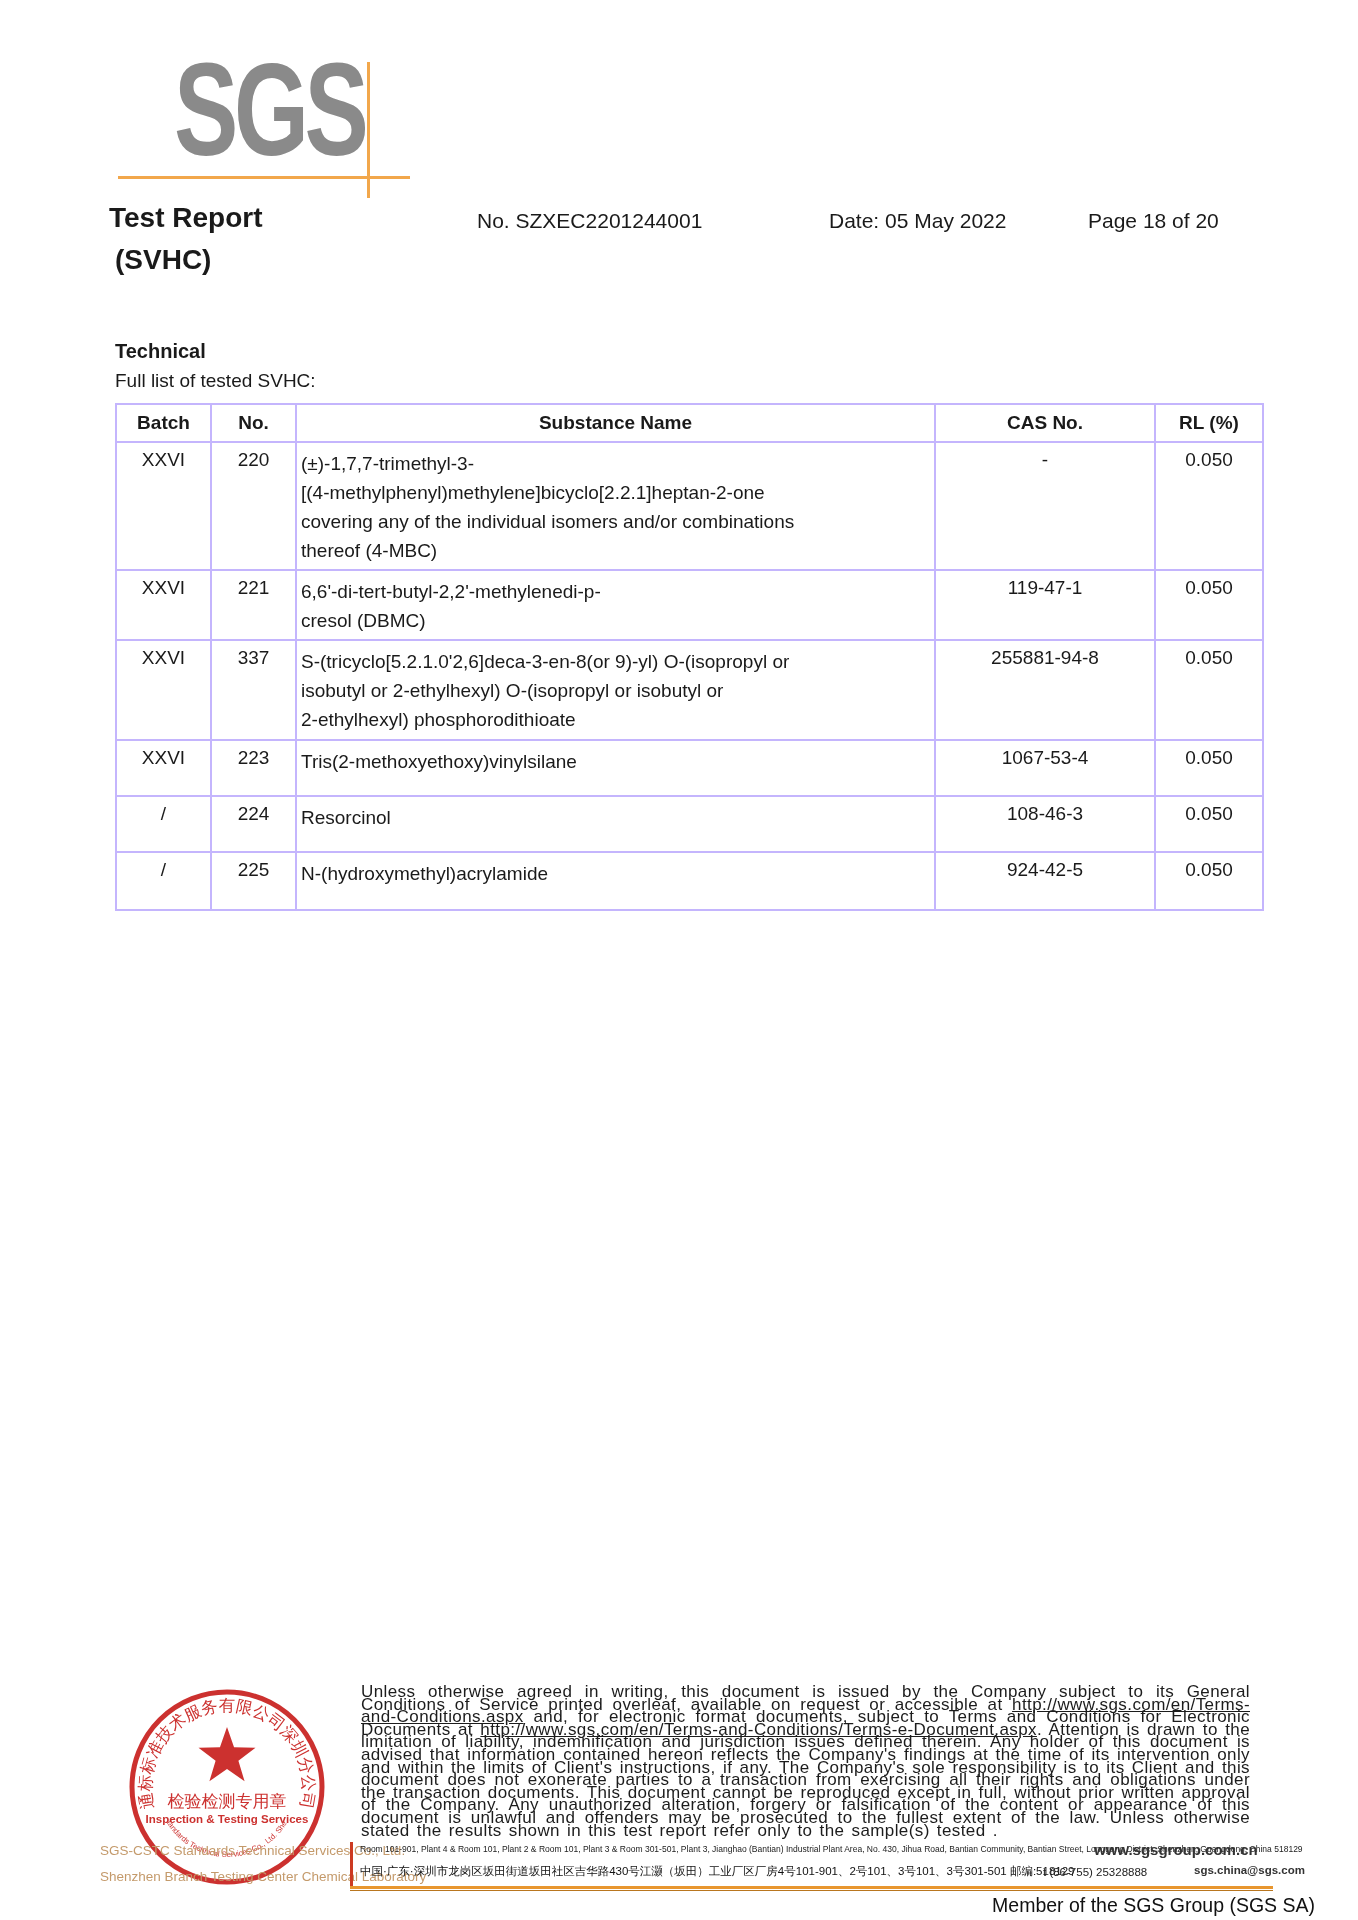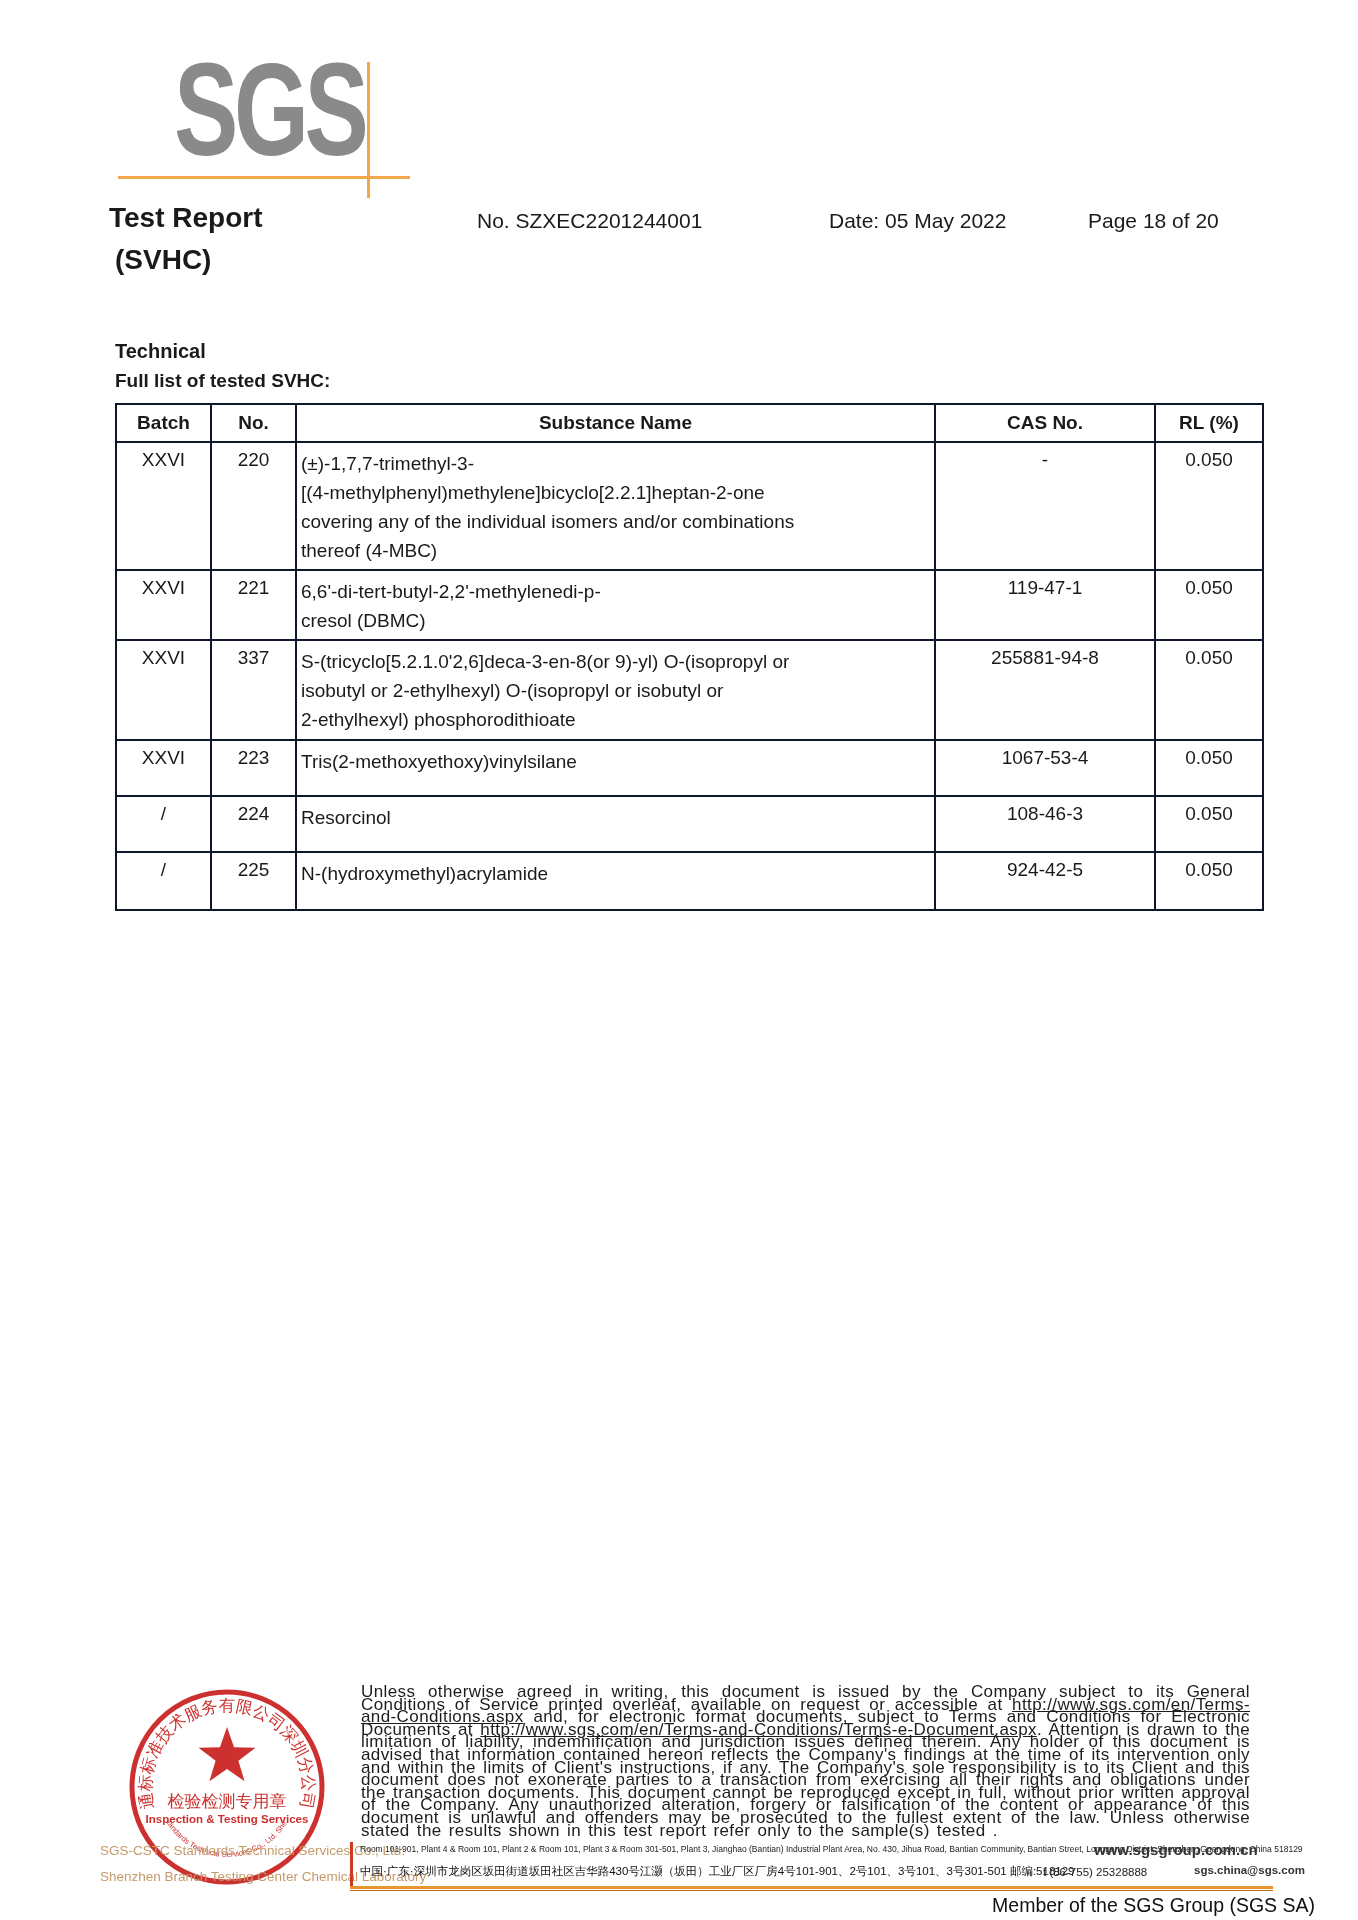--- a/index.html
+++ b/index.html
@@ -21,29 +21,29 @@
   }
   .logo-hline{position:absolute;left:118px;top:176px;width:292px;height:3px;background:#f2a74b;}
   .logo-vline{position:absolute;left:367px;top:62px;width:3px;height:136px;background:#f2a74b;}
   
   .title{position:absolute;left:109px;top:202px;font-size:28px;font-weight:bold;}
   .subtitle{position:absolute;left:115px;top:244px;font-size:28px;font-weight:bold;}
   .report-no{position:absolute;left:477px;top:209px;font-size:21px;}
   .report-date{position:absolute;left:829px;top:209px;font-size:21px;}
   .report-page{position:absolute;left:1088px;top:209px;font-size:21px;}
   .appendix{position:absolute;left:115px;top:340px;font-size:20px;font-weight:bold;}
-  .fulllist{position:absolute;left:115px;top:370px;font-size:19px;font-weight:bold;}
+  .fulllist{position:absolute;left:115px;top:370px;font-size:19px;font-weight:normal;}
   
   .svhc-table{
     position:absolute;left:115px;top:403px;width:1147px;
     border-collapse:collapse;table-layout:fixed;
     font-size:19px;
   }
   .svhc-table th,.svhc-table td{
-    border:2px solid #0f172a;
+    border:2px solid #c4b5fd;
     padding:6px 4px 4px 4px;
     vertical-align:top;
     overflow:hidden;
   }
   .svhc-table th{font-weight:bold;text-align:center;padding-top:7px;height:38px;box-sizing:border-box;}
   .cell-batch,.cell-no,.cell-cas,.cell-rl{text-align:center;padding-top:9px;}
   .cell-name{text-align:left;padding-left:7px;line-height:29px;white-space:pre-line;}
   
   .terms{
     position:absolute;left:361px;top:1686px;width:889px;

